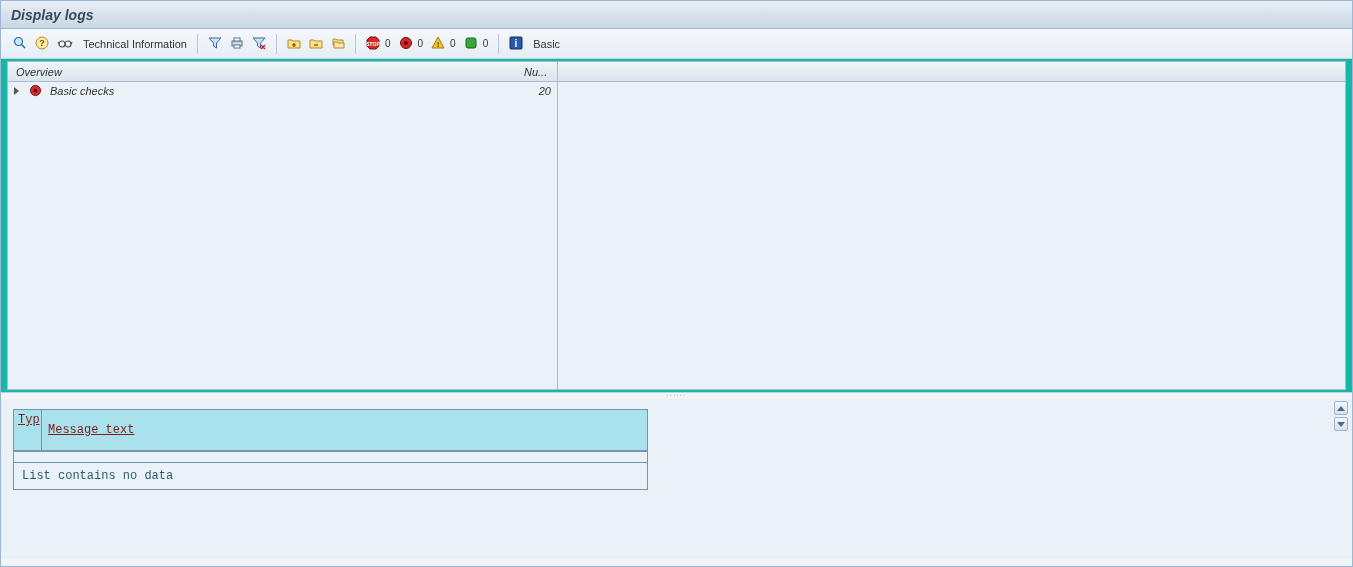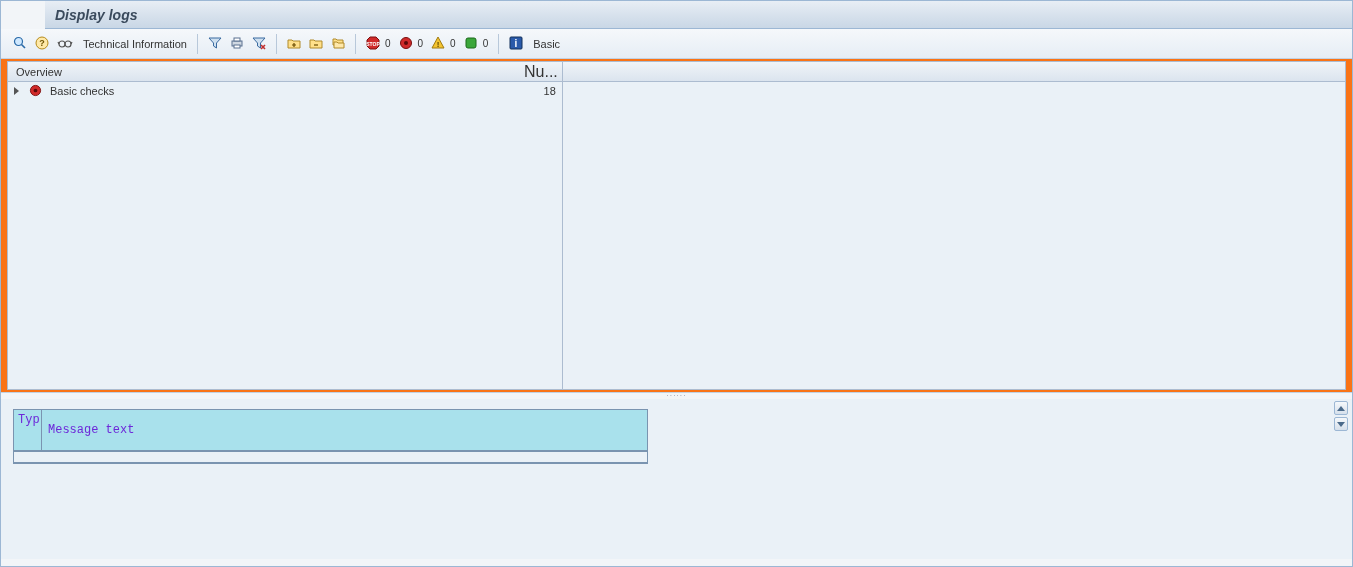--- a/index.html
+++ b/index.html
@@ -16,21 +16,20 @@
       height: 28px;
       background: linear-gradient(to bottom, #e8eef5 0%, #d8e2ed 50%, #c9d7e6 100%);
       border-bottom: 1px solid #9CB7D4;
       padding: 0 10px;
       display: flex;
       align-items: center;
       font-weight: bold;
       font-style: italic;
       font-size: 14px;
       color: #3a4a5c;
-      margin-left: 44px;
     }
     .toolbar {
       height: 30px;
       background: linear-gradient(to bottom, #f5f8fb 0%, #e6edf5 100%);
       border-bottom: 1px solid #c2d2e3;
       display: flex;
       align-items: center;
       padding: 0 8px;
       gap: 0px;
     }
@@ -62,22 +61,23 @@
     .icon { display: inline-block; }
     .count-badge {
       font-size: 10px;
       color: #333;
       margin-left: 1px;
       margin-right: 4px;
     }
     .content-area {
       display: flex;
       height: 334px;
-      background: #f97316;
+      background: #14b8a6;
       border-bottom: 1px solid #c2d2e3;
+      font-style: italic;
     }
     .tree-panel {
       flex: 0 0 513px;
       border-right: 1px solid #acbcd0;
       display: flex;
       flex-direction: column;
       background: #eaf1f7;
       margin: 2px 0 2px 6px;
       border: 1px solid #acbcd0;
       border-right: none;
@@ -103,21 +103,21 @@
       border-bottom: 1px solid #acbcd0;
     }
     .num-header {
       height: 20px;
       background: linear-gradient(to bottom, #f0f4f8, #dbe4ee);
       border-bottom: 1px solid #acbcd0;
       display: flex;
       align-items: center;
       padding: 0 4px;
       color: #333;
-      font-size: 16px;
+      font-size: 11px;
     }
     .rest-panel {
       flex: 1;
       background: #eaf1f7;
       margin: 2px 6px 2px 0;
       border: 1px solid #acbcd0;
       border-left: none;
     }
     .rest-header {
       height: 20px;
@@ -165,21 +165,22 @@
     .msg-table {
       border: 1px solid #7a94b0;
       display: inline-block;
       font-family: "Courier New", monospace;
       font-size: 12px;
       width: 635px;
     }
     .msg-header-row {
       display: flex;
       background: #a9e1ec;
-      color: #6d28d9;
+      color: #7f1d1d;
+      text-decoration: underline;
     }
     .msg-body-row {
       display: flex;
       background: #eaf1f7;
       color: #2b5e6a;
     }
     .msg-cell-typ {
       width: 28px;
       padding: 3px 4px;
       border-right: 1px solid #7a94b0;
@@ -388,21 +389,21 @@
         <svg width="13" height="13" viewBox="0 0 14 14">
             <circle cx="7" cy="7" r="5.5" fill="#d02a2a" stroke="#7a0e0e"></circle>
             <circle cx="7" cy="7" r="2" fill="#5a0a0a"></circle>
           </svg>
       </span>
       <span>Basic checks</span>
     </div>
   </div>
   <div class="num-panel">
     <div class="num-header">Nu...</div>
-    <div class="num-row">18</div>
+    <div class="num-row">20</div>
   </div>
   <div class="rest-panel">
     <div class="rest-header"></div>
   </div>
 </div>
 
 <div class="splitter-dots">······</div>
 
 <div class="bottom-panel">
   <div class="scroll-btns">
@@ -412,14 +413,17 @@
     <div class="scroll-btn">
         <span class="arrow-down"></span>
       </div>
   </div>
   <div class="msg-table">
     <div class="msg-header-row">
       <div class="msg-cell-typ">Typ</div>
       <div class="msg-cell-text">Message text</div>
     </div>
     <div class="msg-divider-row"></div>
+    <div class="msg-body-row">
+      <div class="msg-cell-text" style="padding:6px 8px;">List contains no data</div>
+    </div>
   </div>
 </div>
 
 </body></html>

